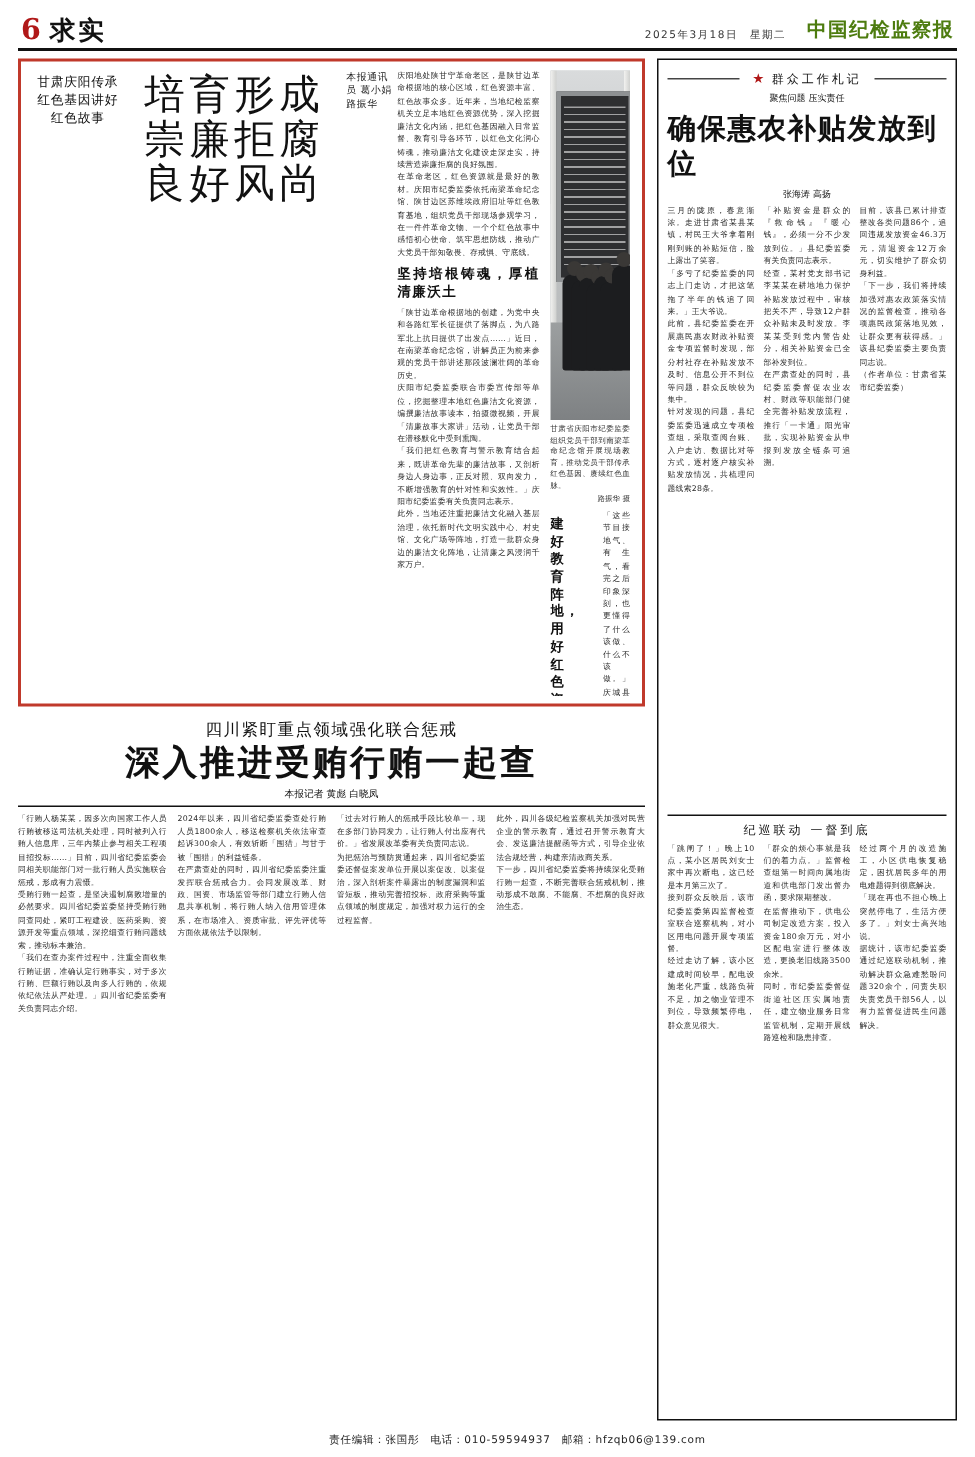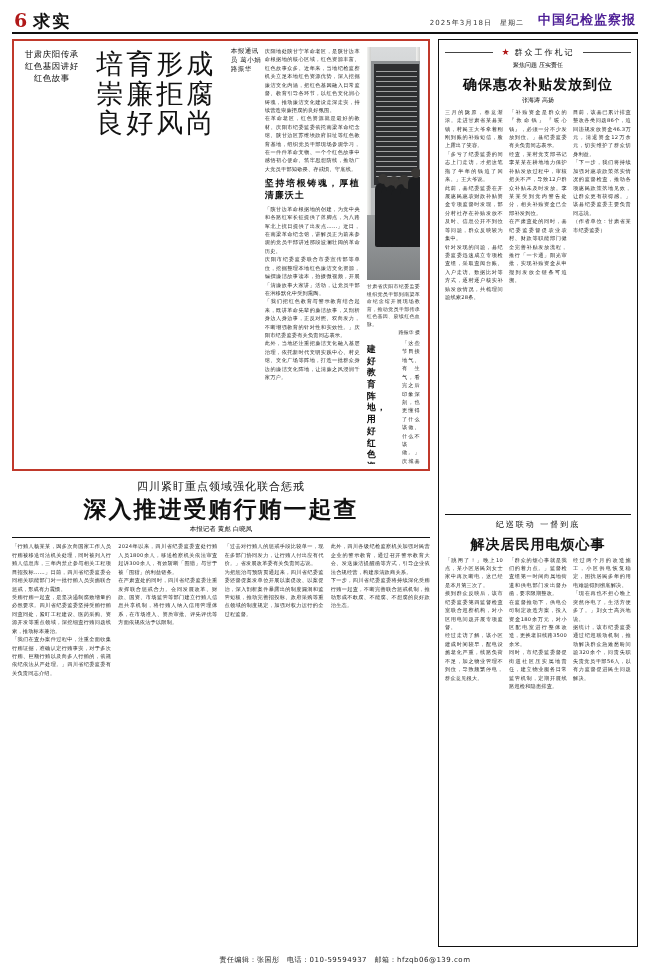--- a/index.html
+++ b/index.html
@@ -60,21 +60,21 @@
     padding-bottom: 2px;
     margin-left: auto;
     margin-right: 14px;
     white-space: nowrap;
   }
   .masthead-right {
     font-family: "DejaVu Serif", "Liberation Serif", serif;
     font-size: 13px;
     font-weight: bold;
     letter-spacing: 1px;
-    color: #4c1d95;
+    color: #4d7c0f;
     padding-bottom: 1px;
     white-space: nowrap;
   }
 
   
   .body-wrap {
     display: flex;
     gap: 8px;
     margin-top: 5px;
     height: 908px;
@@ -300,23 +300,23 @@
   .tag-rule {
     display: flex; align-items: center; gap: 4px;
     justify-content: center;
   }
   .tag-rule::before, .tag-rule::after {
     content: "";
     flex: 1;
     border-top: 1px solid #444;
   }
   .module-head {
-    text-align: center;
-    font-family: Liberation Sans, sans-serif;
-    font-size: 14px;
+    text-align: left;
+    font-family: Liberation Mono, monospace;
+    font-size: 19px;
     font-weight: bold;
     letter-spacing: 1px;
     line-height: 1.2;
     margin: 3px 0 3px 0;
   }
   .module-byline {
     text-align: center;
     font-size: 6px;
     margin-bottom: 3px;
   }
@@ -466,21 +466,20 @@
             <div class="tx">「下一步，我们将持续加强对惠农政策落实情况的监督检查，推动各项惠民政策落地见效，让群众更有获得感。」该县纪委监委主要负责同志说。</div>
             <div class="tx">（作者单位：甘肃省某市纪委监委）</div>
           </div>
         </div>
       </div>
 
       <div class="divider"></div>
 
       <div class="module" style="flex:1 1 auto; min-height:0;">
         <div class="module-byline" style="font-size:8px;letter-spacing:2px;">纪巡联动 一督到底</div>
-        <div class="module-head">解决居民用电烦心事</div>
         <div class="m-cols" style="flex:1;min-height:0;">
           <div class="c">
             <div class="tx">「跳闸了！」晚上10点，某小区居民刘女士家中再次断电，这已经是本月第三次了。</div>
             <div class="tx">接到群众反映后，该市纪委监委第四监督检查室联合巡察机构，对小区用电问题开展专项监督。</div>
             <div class="tx">经过走访了解，该小区建成时间较早，配电设施老化严重，线路负荷不足，加之物业管理不到位，导致频繁停电，群众意见很大。</div>
           </div>
           <div class="c">
             <div class="tx">「群众的烦心事就是我们的着力点。」监督检查组第一时间向属地街道和供电部门发出督办函，要求限期整改。</div>
             <div class="tx">在监督推动下，供电公司制定改造方案，投入资金180余万元，对小区配电室进行整体改造，更换老旧线路3500余米。</div>
             <div class="tx">同时，市纪委监委督促街道社区压实属地责任，建立物业服务日常监管机制，定期开展线路巡检和隐患排查。</div>

